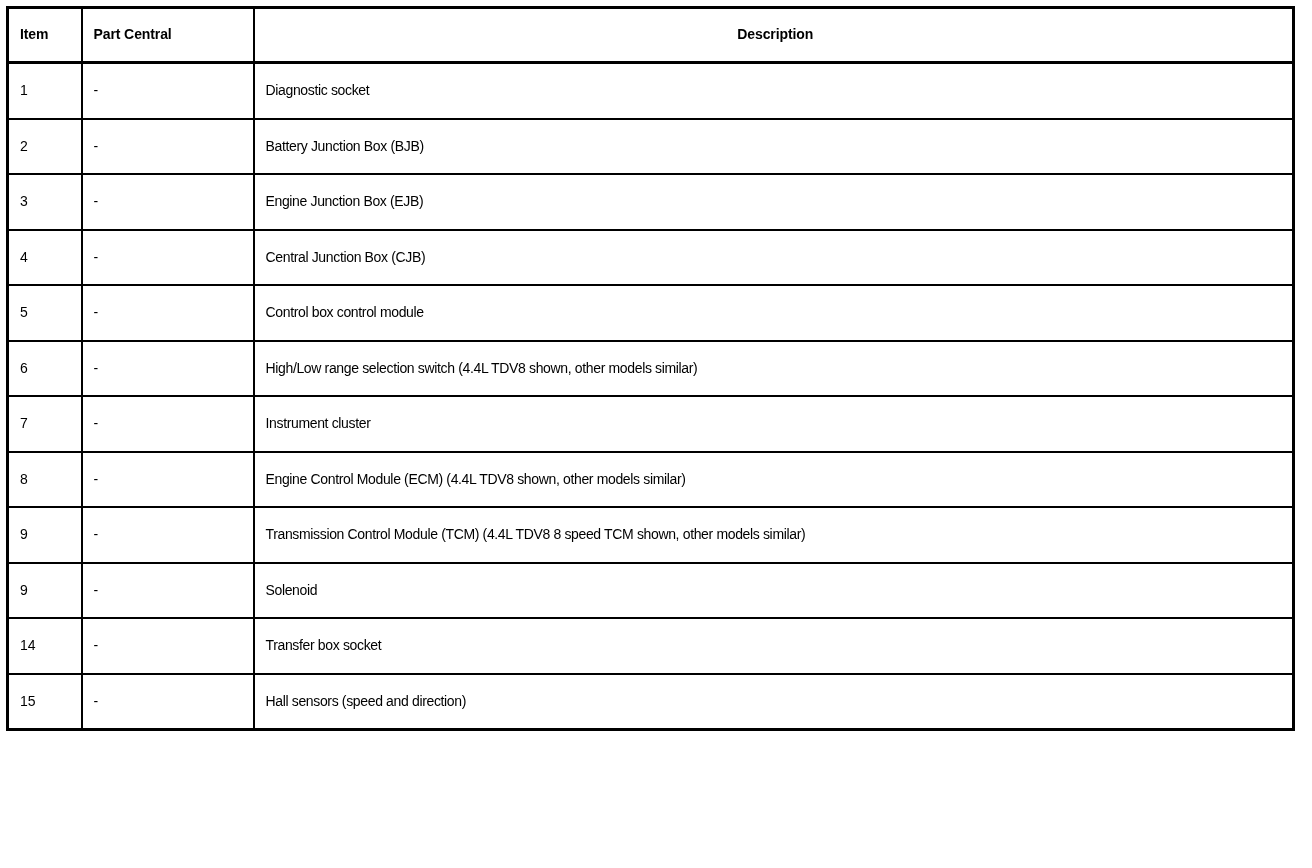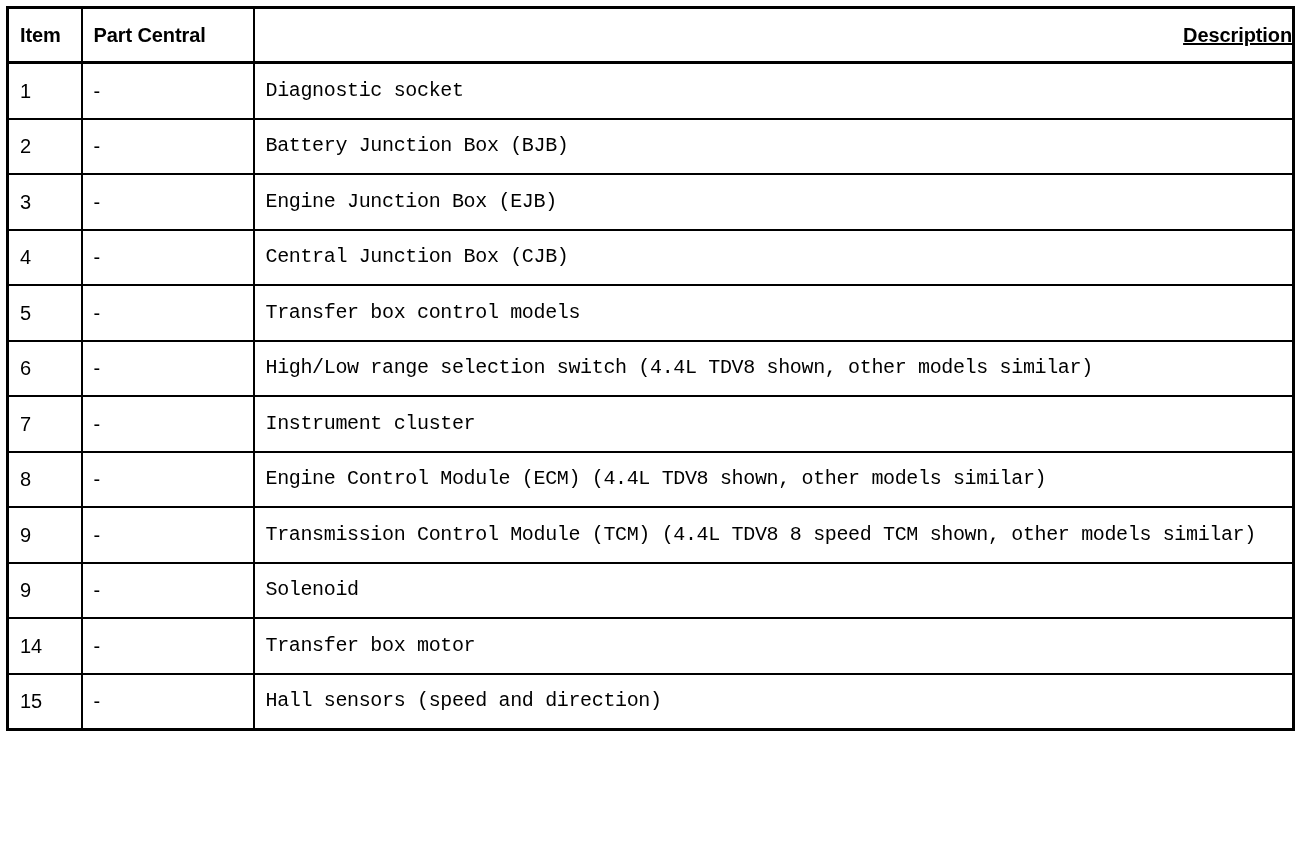--- a/index.html
+++ b/index.html
@@ -32,51 +32,49 @@
   table.parts-table col.col-item { width: 74px; }
   table.parts-table col.col-part { width: 172px; }
   table.parts-table col.col-desc { width: 1040px; }
 
   table.parts-table th,
   table.parts-table td {
     border-left: 2px solid #000000;
     border-right: 2px solid #000000;
     border-top: 2px solid #000000;
     border-bottom: 2px solid #000000;
-    font-size: 20px;
+    font-size: 14px;
     font-weight: normal;
     line-height: 1.1;
     padding: 0 0 0 11px;
     height: 53.5px;
     vertical-align: middle;
     text-align: left;
     white-space: nowrap;
     overflow: hidden;
     letter-spacing: -0.1px;
   }
 
   table.parts-table thead th {
     font-weight: bold;
     height: 52px;
     border-bottom: 3px solid #000000;
   }
 
   table.parts-table thead th.desc-head {
-    text-align: right;
+    text-align: center;
     padding-left: 4px;
-    text-decoration: underline;
   }
 
   table.parts-table tbody tr:last-child td {
     border-bottom: 3px solid #000000;
   }
 
   table.parts-table td.cell-desc {
     letter-spacing: -0.35px;
-    font-family: Liberation Mono, monospace;
   }
 </style>
 </head>
 <body>
 
 <div class="table-wrap">
   <table class="parts-table">
     <colgroup>
       <col class="col-item">
       <col class="col-part">
@@ -106,21 +104,21 @@
           <td class="cell-desc">Engine Junction Box (EJB)</td>
         </tr>
         <tr>
           <td class="cell-item">4</td>
           <td class="cell-part">-</td>
           <td class="cell-desc">Central Junction Box (CJB)</td>
         </tr>
         <tr>
           <td class="cell-item">5</td>
           <td class="cell-part">-</td>
-          <td class="cell-desc">Transfer box control models</td>
+          <td class="cell-desc">Control box control module</td>
         </tr>
         <tr>
           <td class="cell-item">6</td>
           <td class="cell-part">-</td>
           <td class="cell-desc">High/Low range selection switch (4.4L TDV8 shown, other models similar)</td>
         </tr>
         <tr>
           <td class="cell-item">7</td>
           <td class="cell-part">-</td>
           <td class="cell-desc">Instrument cluster</td>
@@ -136,21 +134,21 @@
           <td class="cell-desc">Transmission Control Module (TCM) (4.4L TDV8 8 speed TCM shown, other models similar)</td>
         </tr>
         <tr>
           <td class="cell-item">9</td>
           <td class="cell-part">-</td>
           <td class="cell-desc">Solenoid</td>
         </tr>
         <tr>
           <td class="cell-item">14</td>
           <td class="cell-part">-</td>
-          <td class="cell-desc">Transfer box motor</td>
+          <td class="cell-desc">Transfer box socket</td>
         </tr>
         <tr>
           <td class="cell-item">15</td>
           <td class="cell-part">-</td>
           <td class="cell-desc">Hall sensors (speed and direction)</td>
         </tr>
       </tbody>
   </table>
 </div>
 

